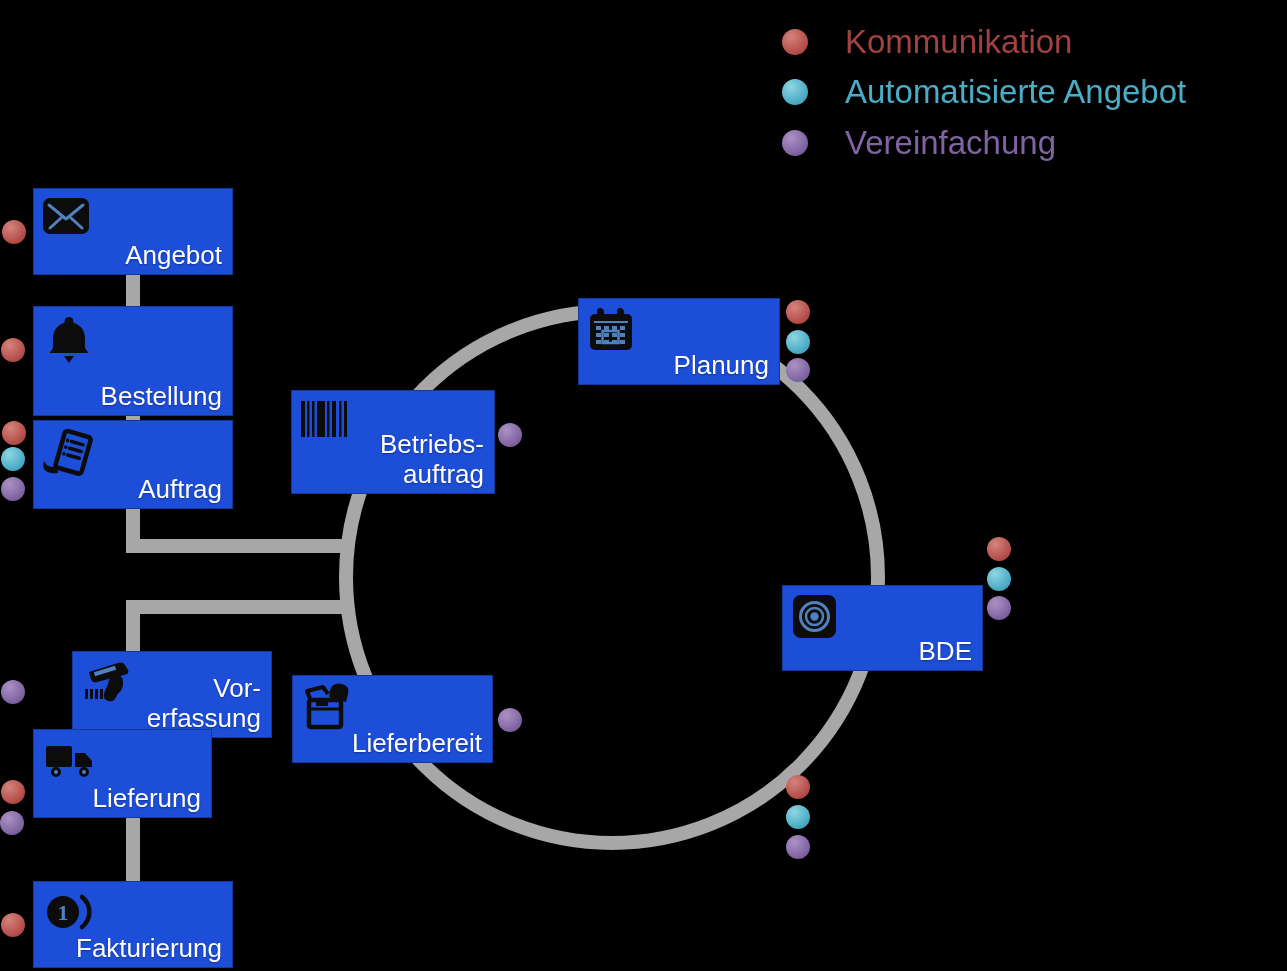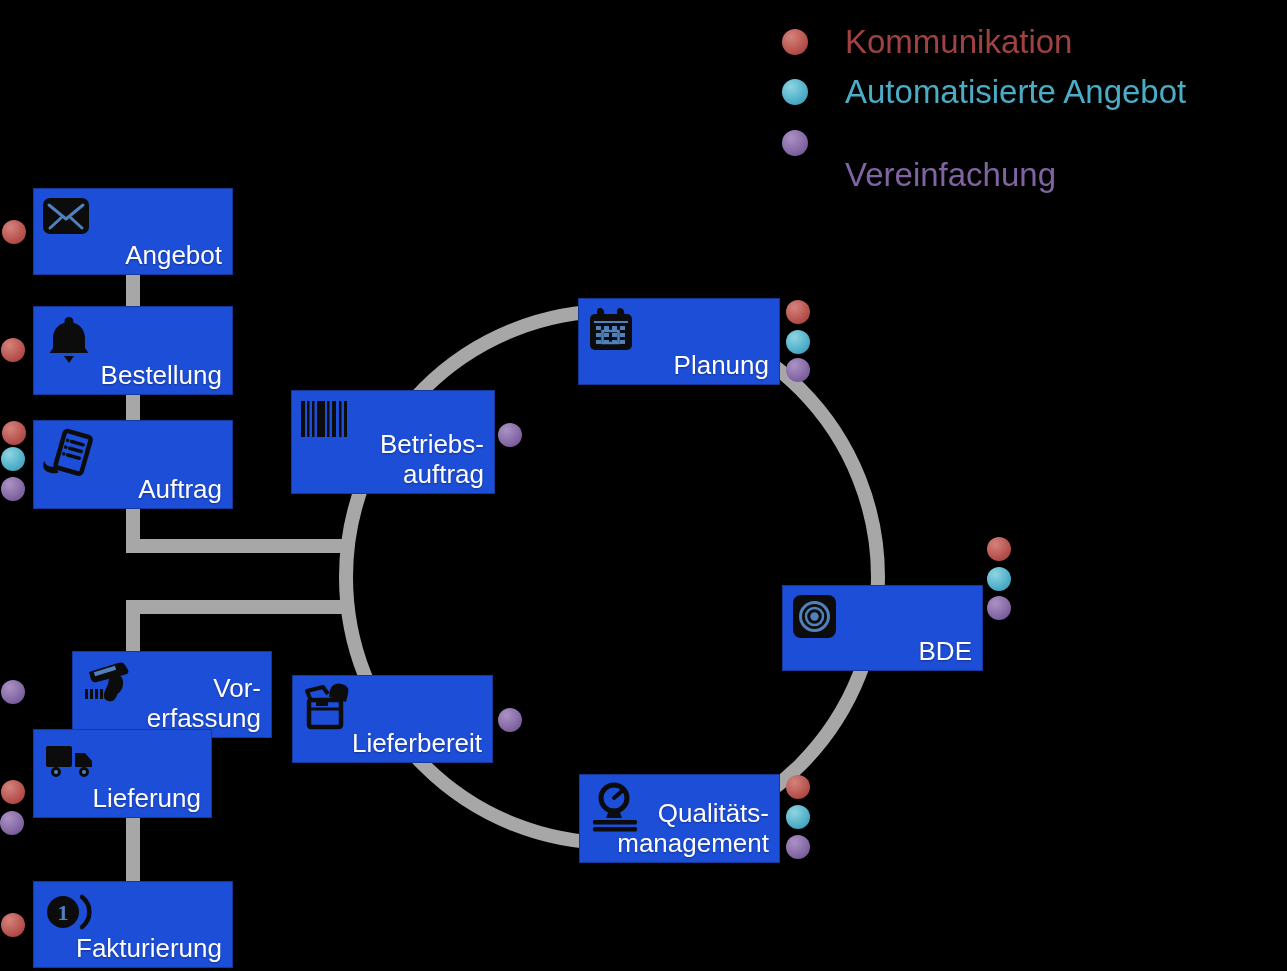--- a/index.html
+++ b/index.html
@@ -20,21 +20,21 @@
   }
   .box .label span{display:block;}
   .dot{position:absolute;z-index:3;width:24px;height:24px;border-radius:50%;}
   .dot.red{background:radial-gradient(circle at 35% 30%,#d4837c 0%,#b54e4a 65%,#8f3b39 100%);}
   .dot.teal{background:radial-gradient(circle at 35% 30%,#8fd5e1 0%,#4BACC6 65%,#368aa3 100%);}
   .dot.purple{background:radial-gradient(circle at 35% 30%,#ab92c4 0%,#8064A2 65%,#634c81 100%);}
   .legend-dot{position:absolute;z-index:3;width:26px;height:26px;border-radius:50%;}
   .legend-label{position:absolute;z-index:3;font-size:33px;line-height:36px;white-space:nowrap;}
   .legend-label.red{color:#A04241;}
   .legend-label.teal{color:#4BACC6;}
-  .legend-label.purple{color:#8064A2;margin-top:32px;}
+  .legend-label.purple{color:#8064A2;}
 </style>
 </head>
 <body>
 
 <div id="canvas">
 
   <svg class="wires" width="1287" height="971" viewBox="0 0 1287 971">
     <circle cx="612" cy="577" r="266" fill="none" stroke="#A7A7A7" stroke-width="14"></circle>
     <line x1="133" y1="250" x2="133" y2="553" stroke="#A7A7A7" stroke-width="14"></line>
     <line x1="126" y1="546" x2="352" y2="546" stroke="#A7A7A7" stroke-width="14"></line>
@@ -59,21 +59,21 @@
         <path d="M8 32 L19 22 M40 32 L29 22" fill="none" stroke="#4F81BD" stroke-width="3" stroke-linecap="round"></path>
       </svg>
     </span>
     <div class="label">
         <span>Angebot</span>
         <span></span>
       </div>
   </div>
   <span class="dot red" style="left:2px;top:220px;"></span>
 
-  <div class="box" style="left:33px;top:306px;width:200px;height:89px;">
+  <div class="box" style="left:33px;top:306px;width:200px;height:110px;">
     <span class="icon" style="left:14px;top:8px;">
       <svg width="42" height="52" viewBox="0 0 42 52">
         <path fill="#0c0c0c" d="M21 2c-2.6 0-4.4 1.8-4.4 4.4v1.4C9 10 5 16 5 23.5V33L1.5 38h39L37 33v-9.5C37 16 33 10 25.4 7.8V6.4C25.4 3.8 23.6 2 21 2z"></path>
         <path fill="#0c0c0c" d="M16 41 L21 48 L26 41 z"></path>
       </svg>
     </span>
     <div class="label">
         <span>Bestellung</span>
         <span></span>
       </div>
@@ -231,35 +231,20 @@
     </span>
     <div class="label">
         <span>BDE</span>
         <span></span>
       </div>
   </div>
   <span class="dot red" style="left:987px;top:537px;"></span>
   <span class="dot teal" style="left:987px;top:567px;"></span>
   <span class="dot purple" style="left:987px;top:596px;"></span>
 
-  <div class="box" style="left:579px;top:774px;width:201px;height:89px;">
-    <span class="icon" style="left:10px;top:6px;">
-      <svg width="54" height="54" viewBox="0 0 54 54">
-        <circle cx="24" cy="17" r="13" fill="none" stroke="#0c0c0c" stroke-width="5"></circle>
-        <line x1="24" y1="17" x2="32" y2="10" stroke="#0c0c0c" stroke-width="4" stroke-linecap="round"></line>
-        <path d="M19 29 h10 l3 8 H16 z" fill="#0c0c0c"></path>
-        <rect x="3" y="39" width="44" height="4.5" rx="1.5" fill="#0c0c0c"></rect>
-        <rect x="3" y="46" width="44" height="4.5" rx="1.5" fill="#0c0c0c"></rect>
-      </svg>
-    </span>
-    <div class="label">
-        <span>Qualitäts-</span>
-        <span>management</span>
-      </div>
-  </div>
   <span class="dot red" style="left:786px;top:775px;"></span>
   <span class="dot teal" style="left:786px;top:805px;"></span>
   <span class="dot purple" style="left:786px;top:835px;"></span>
 
   <div class="box" style="left:292px;top:675px;width:201px;height:88px;">
     <span class="icon" style="left:9px;top:5px;">
       <svg width="54" height="52" viewBox="0 0 54 52">
         <path d="M28 9 q3 -8 12 -6 q8 2 6 10 l-2 8 -17 -5 z" fill="#0c0c0c"></path>
         <path d="M9 20 L5 10 L21 6 L26 13" fill="none" stroke="#0c0c0c" stroke-width="4" stroke-linejoin="round"></path>
         <rect x="7" y="19" width="32" height="27" rx="2" fill="none" stroke="#0c0c0c" stroke-width="4.5"></rect>

